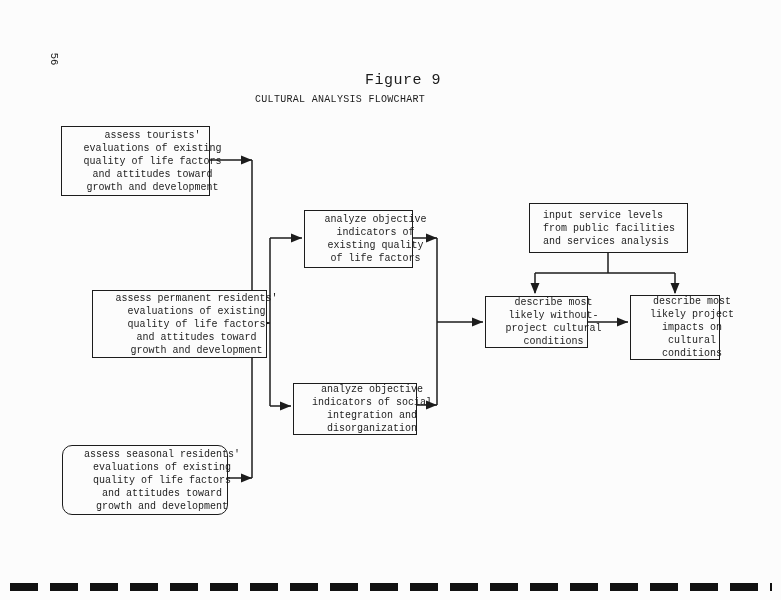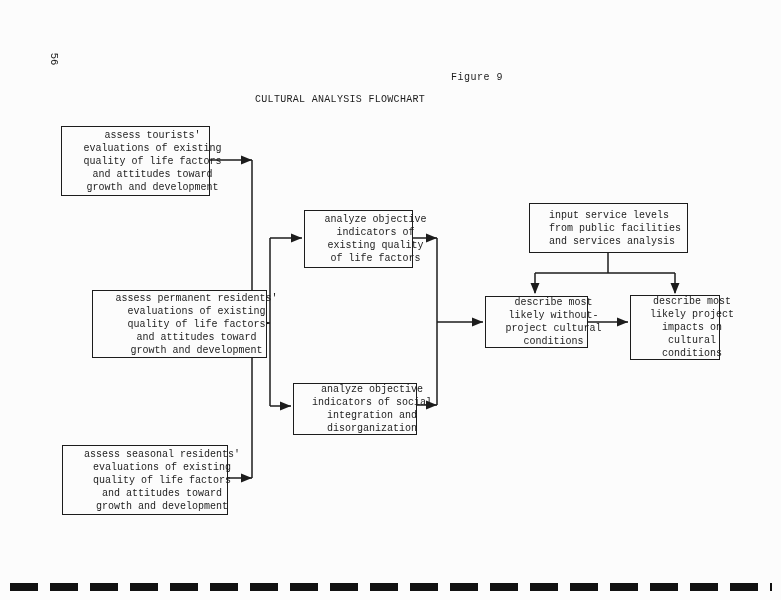--- a/index.html
+++ b/index.html
@@ -9,37 +9,37 @@
     font-family:"Liberation Mono","DejaVu Sans Mono",monospace;
     color:#1c1c1c;
   }
   .page-num{
     position:absolute;left:48px;top:53px;
     font-size:10.5px;
     transform:rotate(90deg);transform-origin:center;
   }
   .fig-label{
     position:absolute;left:303px;top:72px;width:200px;
-    text-align:right;font-size:10px;letter-spacing:.5px;
+    text-align:center;font-size:15px;letter-spacing:.5px;
   }
   .fig-title{
     position:absolute;left:255px;top:94px;width:300px;
     text-align:left;font-size:10px;letter-spacing:.3px;
   }
   .box{
     position:absolute;
     border:1.5px solid #1c1c1c;
     background:#fcfcfc;
     display:flex;align-items:center;justify-content:center;
     font-size:10px;line-height:13px;text-align:center;
     box-sizing:border-box;
     padding-left:34px;
   }
   .box .bt{white-space:pre;}
-  .box.left-align{justify-content:flex-start;text-align:left;padding-left:19px;}
+  .box.left-align{justify-content:flex-start;text-align:left;padding-left:13px;}
   svg.connectors{position:absolute;left:0;top:0;}
   svg.connectors path{stroke:#1c1c1c;stroke-width:1.5;fill:none;}
   svg.connectors polygon{fill:#1c1c1c;stroke:none;}
   .dash-bar{
     position:absolute;left:10px;top:583px;width:762px;height:8px;
     background:repeating-linear-gradient(90deg,#111 0px,#111 28px,transparent 28px,transparent 40px);
   }
 </style>
 </head>
 <body>
@@ -96,21 +96,21 @@
 </div>
 
 <div class="box" style="left:48px;top:290px;width:175px;height:68px;margin-left:44px;">
   <span class="bt">assess permanent residents'
 evaluations of existing
 quality of life factors
 and attitudes toward
 growth and development</span>
 </div>
 
-<div class="box" style="left:62px;top:445px;width:166px;height:70px;">
+<div class="box" style="left:62px;top:445px;width:166px;height:70px;border-radius:10px;">
   <span class="bt">assess seasonal residents'
 evaluations of existing
 quality of life factors
 and attitudes toward
 growth and development</span>
 </div>
 
 <div class="box" style="left:304px;top:210px;width:109px;height:58px;">
   <span class="bt">analyze objective
 indicators of

